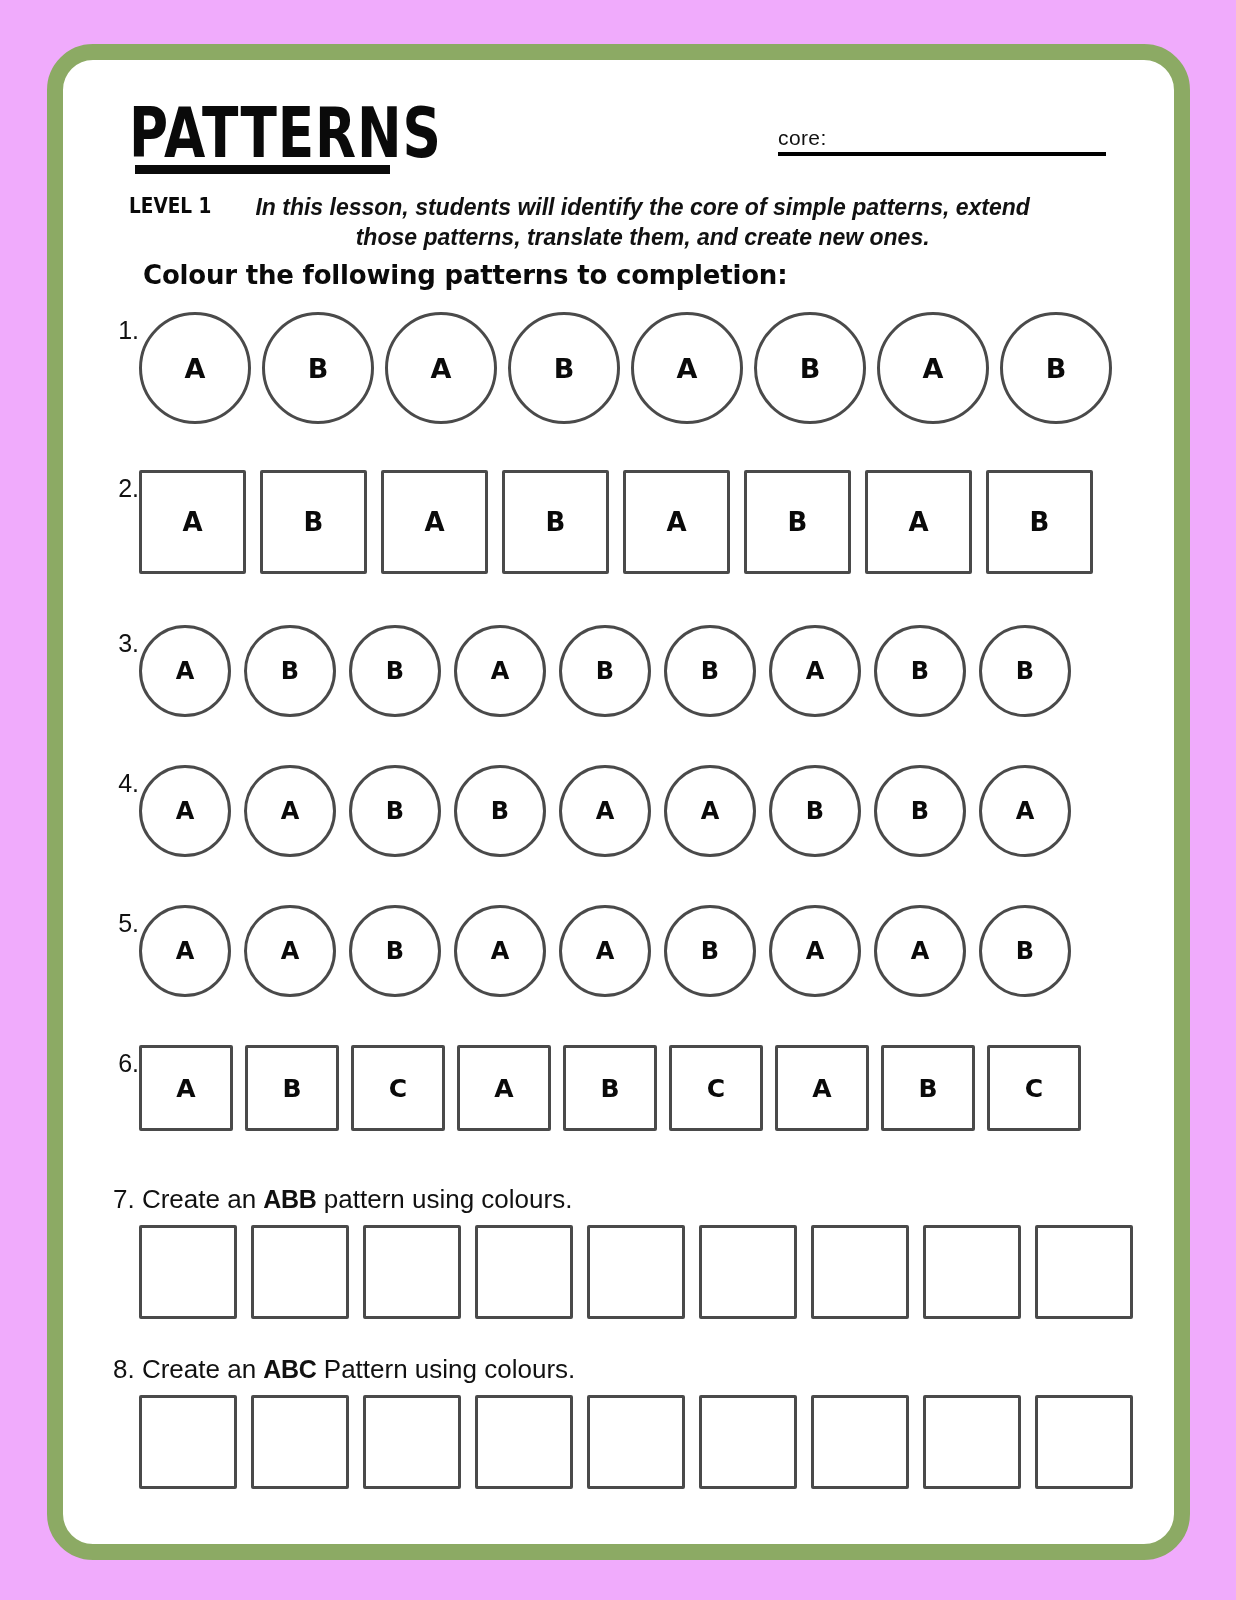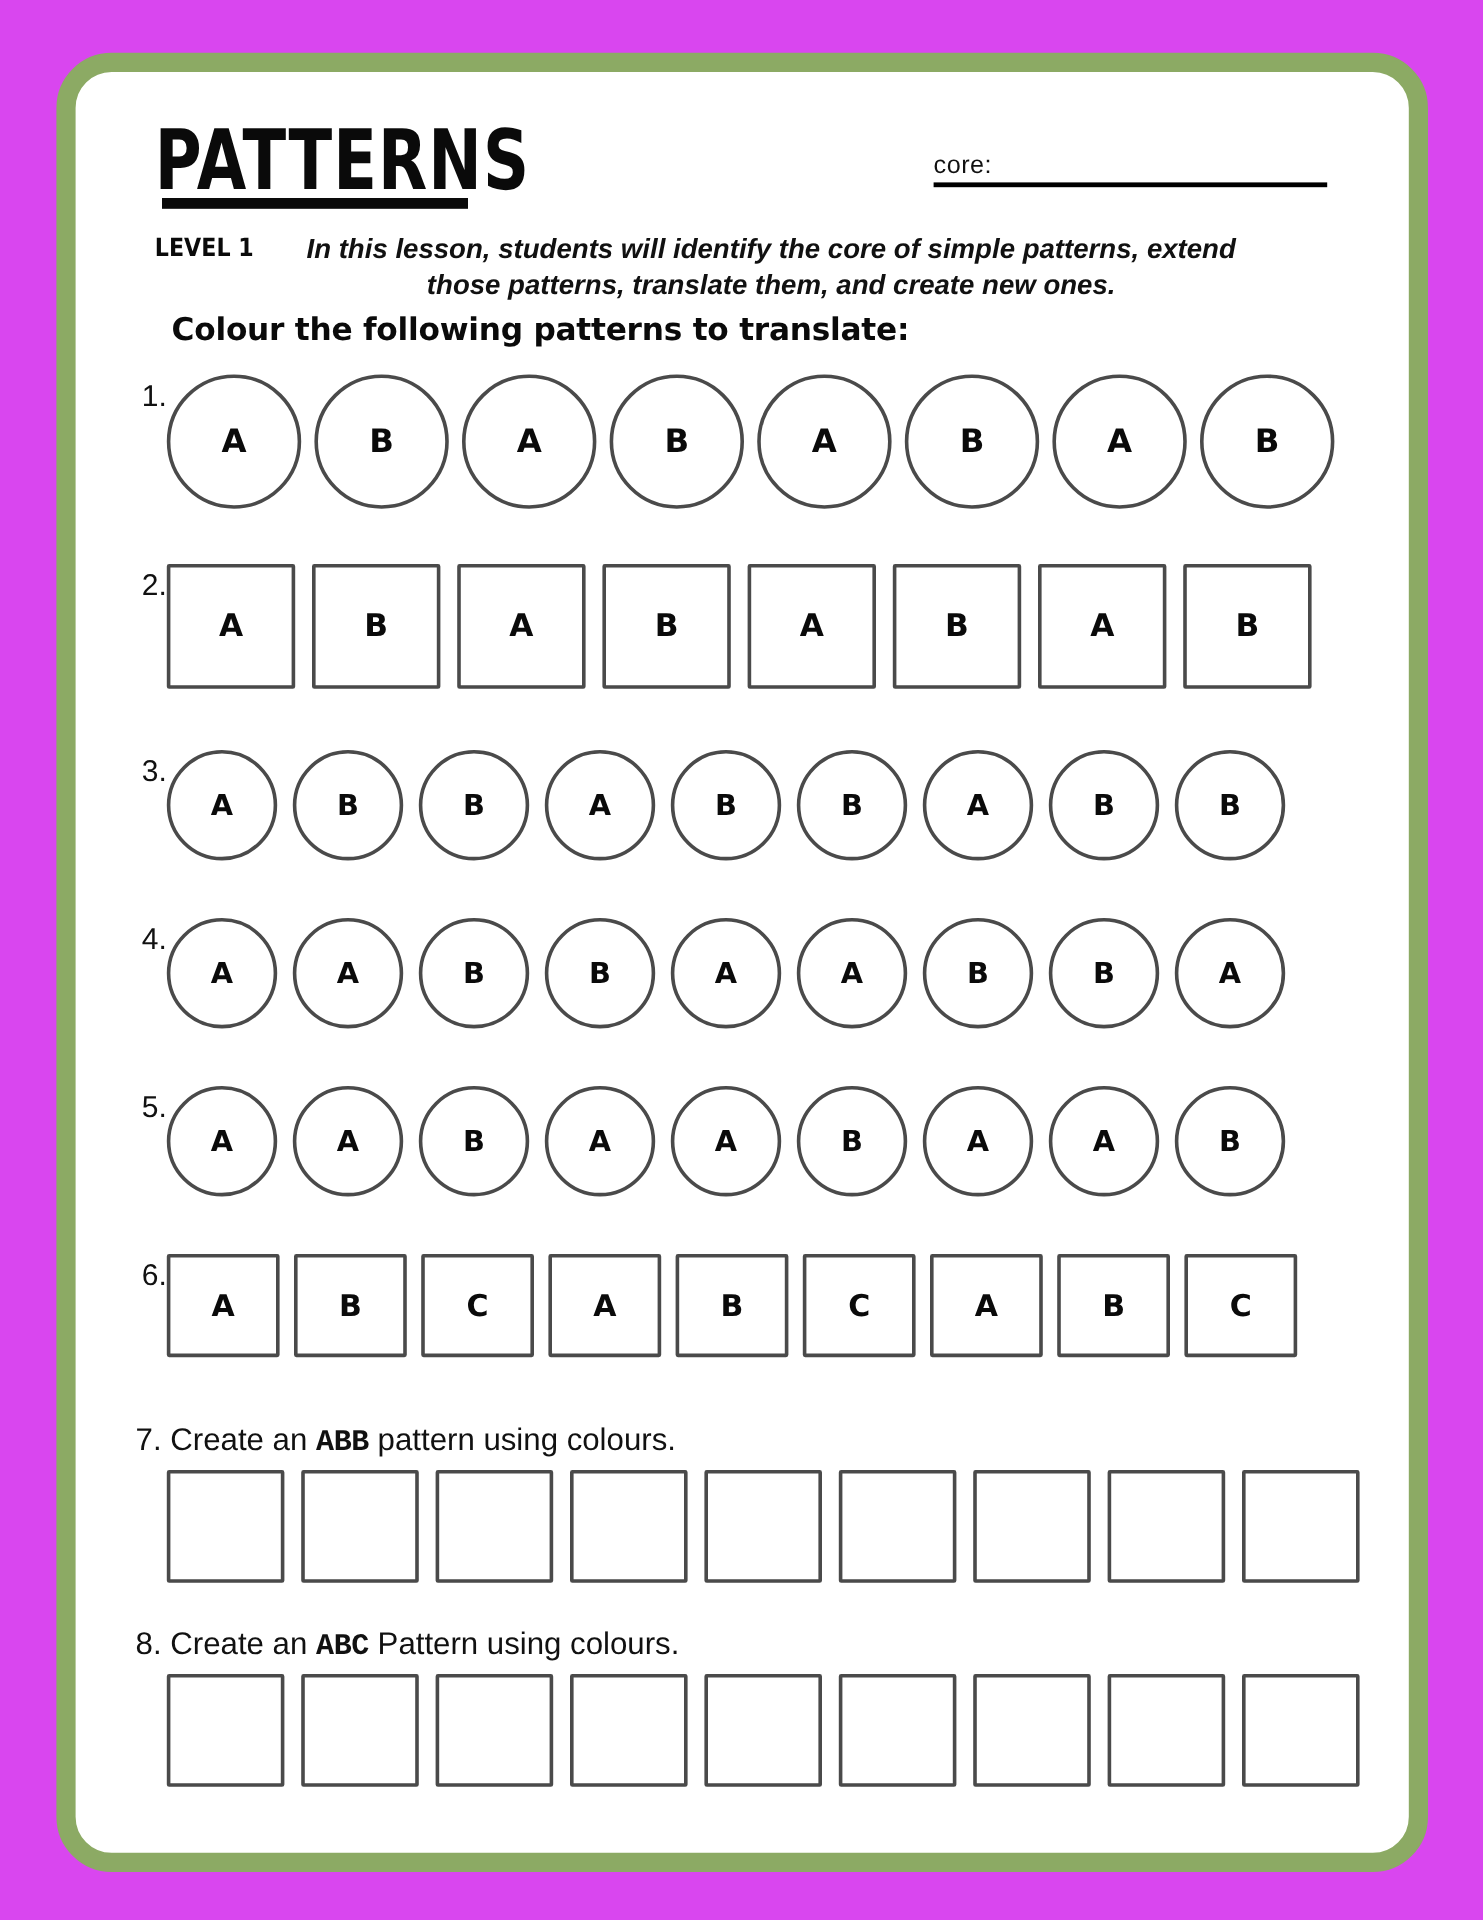--- a/index.html
+++ b/index.html
@@ -9,21 +9,21 @@
     height: 1600px;
     background: #ffffff;
     font-family: "Liberation Sans", sans-serif;
     overflow: hidden;
   }
 
   #page {
     position: relative;
     width: 1236px;
     height: 1600px;
-    background: #d946ef;
+    background: #f0abfc;
   }
 
   
   #frame {
     position: absolute;
     left: 47px;
     top: 44px;
     width: 1143px;
     height: 1516px;
     border: 16px solid #8caa64;
@@ -177,21 +177,21 @@
   
   .create-q {
     position: absolute;
     left: 50px;
     font-family: "Liberation Sans", sans-serif;
     font-size: 26px;
     color: #111;
     white-space: nowrap;
   }
   .create-q b {
-    font-family: Liberation Mono, monospace;
+    font-family: Liberation Sans, sans-serif;
     font-weight: bold;
     font-size: 25px;
     letter-spacing: -0.3px;
   }
 </style>
 </head>
 <body>
 
 <div id="page">
   <div id="frame">
@@ -203,21 +203,21 @@
       <div id="name-block">
         <div id="name-label">core:</div>
         <div id="name-rule"></div>
       </div>
 
       <div id="level-row">
         <div id="level-tag">LEVEL 1</div>
         <div id="lesson-desc">In this lesson, students will identify the core of simple patterns, extend those patterns, translate them, and create new ones.</div>
       </div>
 
-      <div id="instruction">Colour the following patterns to translate:</div>
+      <div id="instruction">Colour the following patterns to completion:</div>
     </div>
 
     <div id="rows-host">
         <div class="prow" style="top: 252px; left: 36px;">
           <div class="qnum">1.</div>
           <div class="cells">
             <div class="cell circle big-circle">A</div>
             <div class="cell circle big-circle">B</div>
             <div class="cell circle big-circle">A</div>
             <div class="cell circle big-circle">B</div>

